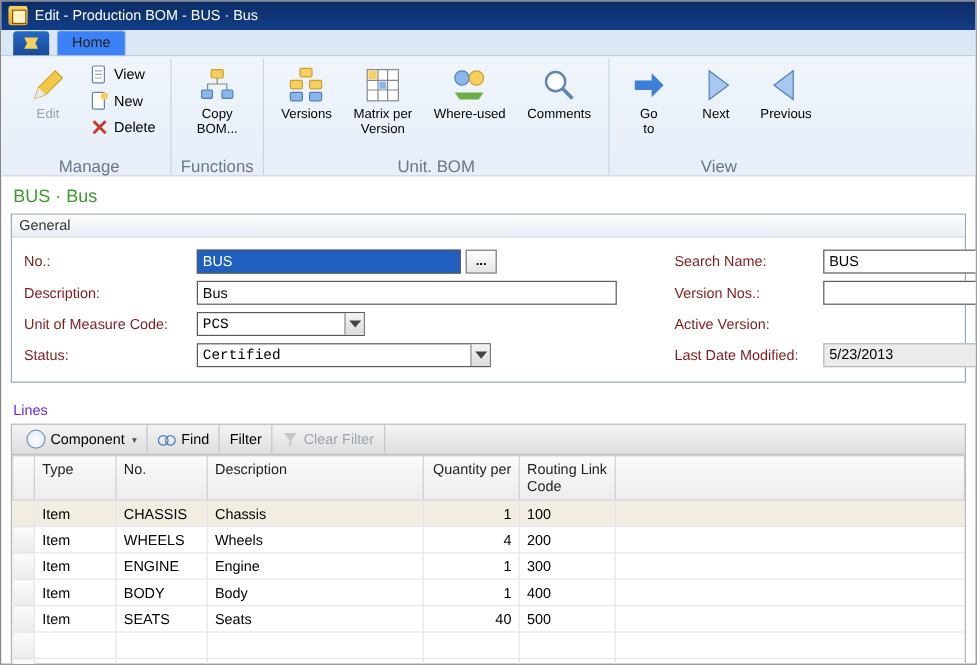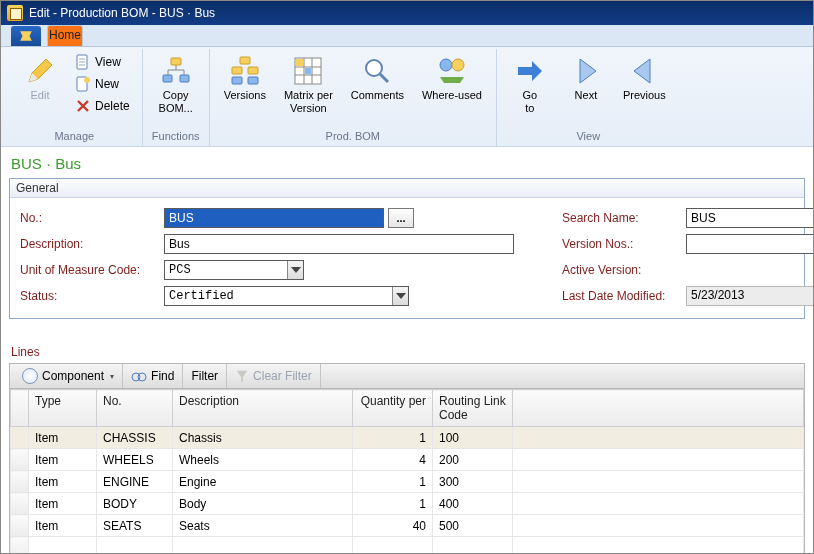--- a/index.html
+++ b/index.html
@@ -47,25 +47,25 @@
   .appmenu {
     width: 30px; height: 20px;
     background: linear-gradient(#2769c6,#174a95);
     border-radius: 3px 3px 0 0;
     margin-right: 6px;
     display:flex; align-items:center; justify-content:center;
   }
   .appmenu svg { width:14px; height:14px; }
   .tab {
     height: 21px;
-    background: #f97316;
+    background: #3b82f6;
     border: 1px solid #b8c8dc;
     border-bottom: none;
     border-radius: 3px 3px 0 0;
-    padding: 2px 1px 0;
+    padding: 2px 12px 0;
     font-size: 12px;
     color: #222;
   }
   
   .ribbon {
     height: 100px;
     background: linear-gradient(#f0f5fb,#e6eef8);
     border-bottom: 1px solid #c9d6e6;
     display: flex;
     padding: 2px 6px 0;
@@ -75,21 +75,21 @@
     padding: 2px 8px;
     display: flex;
     flex-direction: column;
     align-items:center;
   }
   .rgroup:last-child { border-right:none; }
   .rgroup .body {
     flex:1; display:flex; align-items:flex-start; gap:6px;
   }
   .rgroup .caption {
-    font-size: 11px; color: #6a768a; text-align:right; height:14px;
+    font-size: 14px; color: #6a768a; text-align:right; height:14px;
   }
   .smallbtn {
     display:flex; align-items:center; gap:4px;
     height: 22px; padding:0 4px;
     color:#2b4a7a; cursor:pointer;
     border-radius:3px;
   }
   .smallbtn span.lbl { color:#000; }
   .bigbtn {
     display:flex; flex-direction:column; align-items:center;
@@ -102,21 +102,21 @@
   .bigbtn svg, .bigbtn .glyph { width:32px; height:32px; }
   .col { display:flex; flex-direction:column; }
   
   .crumb {
     padding: 8px 10px 4px;
     color: #3d9a2f;
     font-size: 15px;
   }
   
   .panel {
-    margin: 2px 8px 22px;
+    margin: 2px 8px 12px;
     border: 1px solid #8fa9c9;
   }
   .panel .phead {
     background: linear-gradient(#fdfdfe,#e9eef6);
     border-bottom: 1px solid #c9d6e6;
     padding: 2px 6px;
     font-size: 12px;
     color:#333;
   }
   .formgrid {
@@ -149,21 +149,21 @@
     display:flex; align-items:center; justify-content:center;
     cursor:pointer;
   }
   .readonly {
     background:#ececec; border:1px solid #b9b9b9; height:20px;
     padding:1px 4px; font-size:12px; width:100%;
   }
   
   .lines { margin: 0 8px; }
   .lines .lhead {
-    padding: 4px 2px 4px; font-size:12px; color:#7f1d1d;
+    padding: 4px 2px 4px; font-size:12px; color:#6d28d9;
   }
   .ltoolbar {
     border:1px solid #b7b7b7;
     background: linear-gradient(#f4f4f4,#dedede);
     height: 26px;
     display:flex; align-items:center;
     gap:0;
     padding:0 4px;
   }
   .ltoolbar .tbtn {
@@ -295,35 +295,35 @@
           <rect x="3" y="3" width="26" height="26" fill="#fff" stroke="#888"></rect>
           <path stroke="#888" d="M3 12h26M3 20h26M12 3v26M20 3v26"></path>
           <rect x="4" y="4" width="7" height="7" fill="#f7cf5e"></rect>
           <rect x="13" y="13" width="6" height="6" fill="#89b7ec"></rect>
         </svg>
         <span class="lbl">Matrix per
 Version</span>
       </div>
       <div class="bigbtn">
         <svg viewBox="0 0 32 32">
-          <circle cx="13" cy="13" r="8" fill="#fff" stroke="#5f83b4" stroke-width="2"></circle>
-          <path stroke="#5f83b4" stroke-width="3" d="M19 19l8 8"></path>
-        </svg>
-        <span class="lbl">Comments</span>
-      </div>
-      <div class="bigbtn">
-        <svg viewBox="0 0 32 32">
           <circle cx="10" cy="10" r="6" fill="#89b7ec" stroke="#4f7ec1"></circle>
           <circle cx="22" cy="10" r="6" fill="#f7cf5e" stroke="#caa128"></circle>
           <path fill="#6fae4a" d="M4 22h24l-4 6H8z"></path>
         </svg>
         <span class="lbl">Where-used</span>
       </div>
-    </div>
-    <div class="caption">Prod. BOM</div>
+      <div class="bigbtn">
+        <svg viewBox="0 0 32 32">
+          <circle cx="13" cy="13" r="8" fill="#fff" stroke="#5f83b4" stroke-width="2"></circle>
+          <path stroke="#5f83b4" stroke-width="3" d="M19 19l8 8"></path>
+        </svg>
+        <span class="lbl">Comments</span>
+      </div>
+    </div>
+    <div class="caption">Unit. BOM</div>
   </div>
 
   <div class="rgroup">
     <div class="body">
       <div class="bigbtn">
         <svg viewBox="0 0 32 32">
             <path fill="#3d7fd6" d="M4 12h14V6l10 10-10 10v-6H4z"></path>
           </svg>
         <span class="lbl">Go
 to</span>

